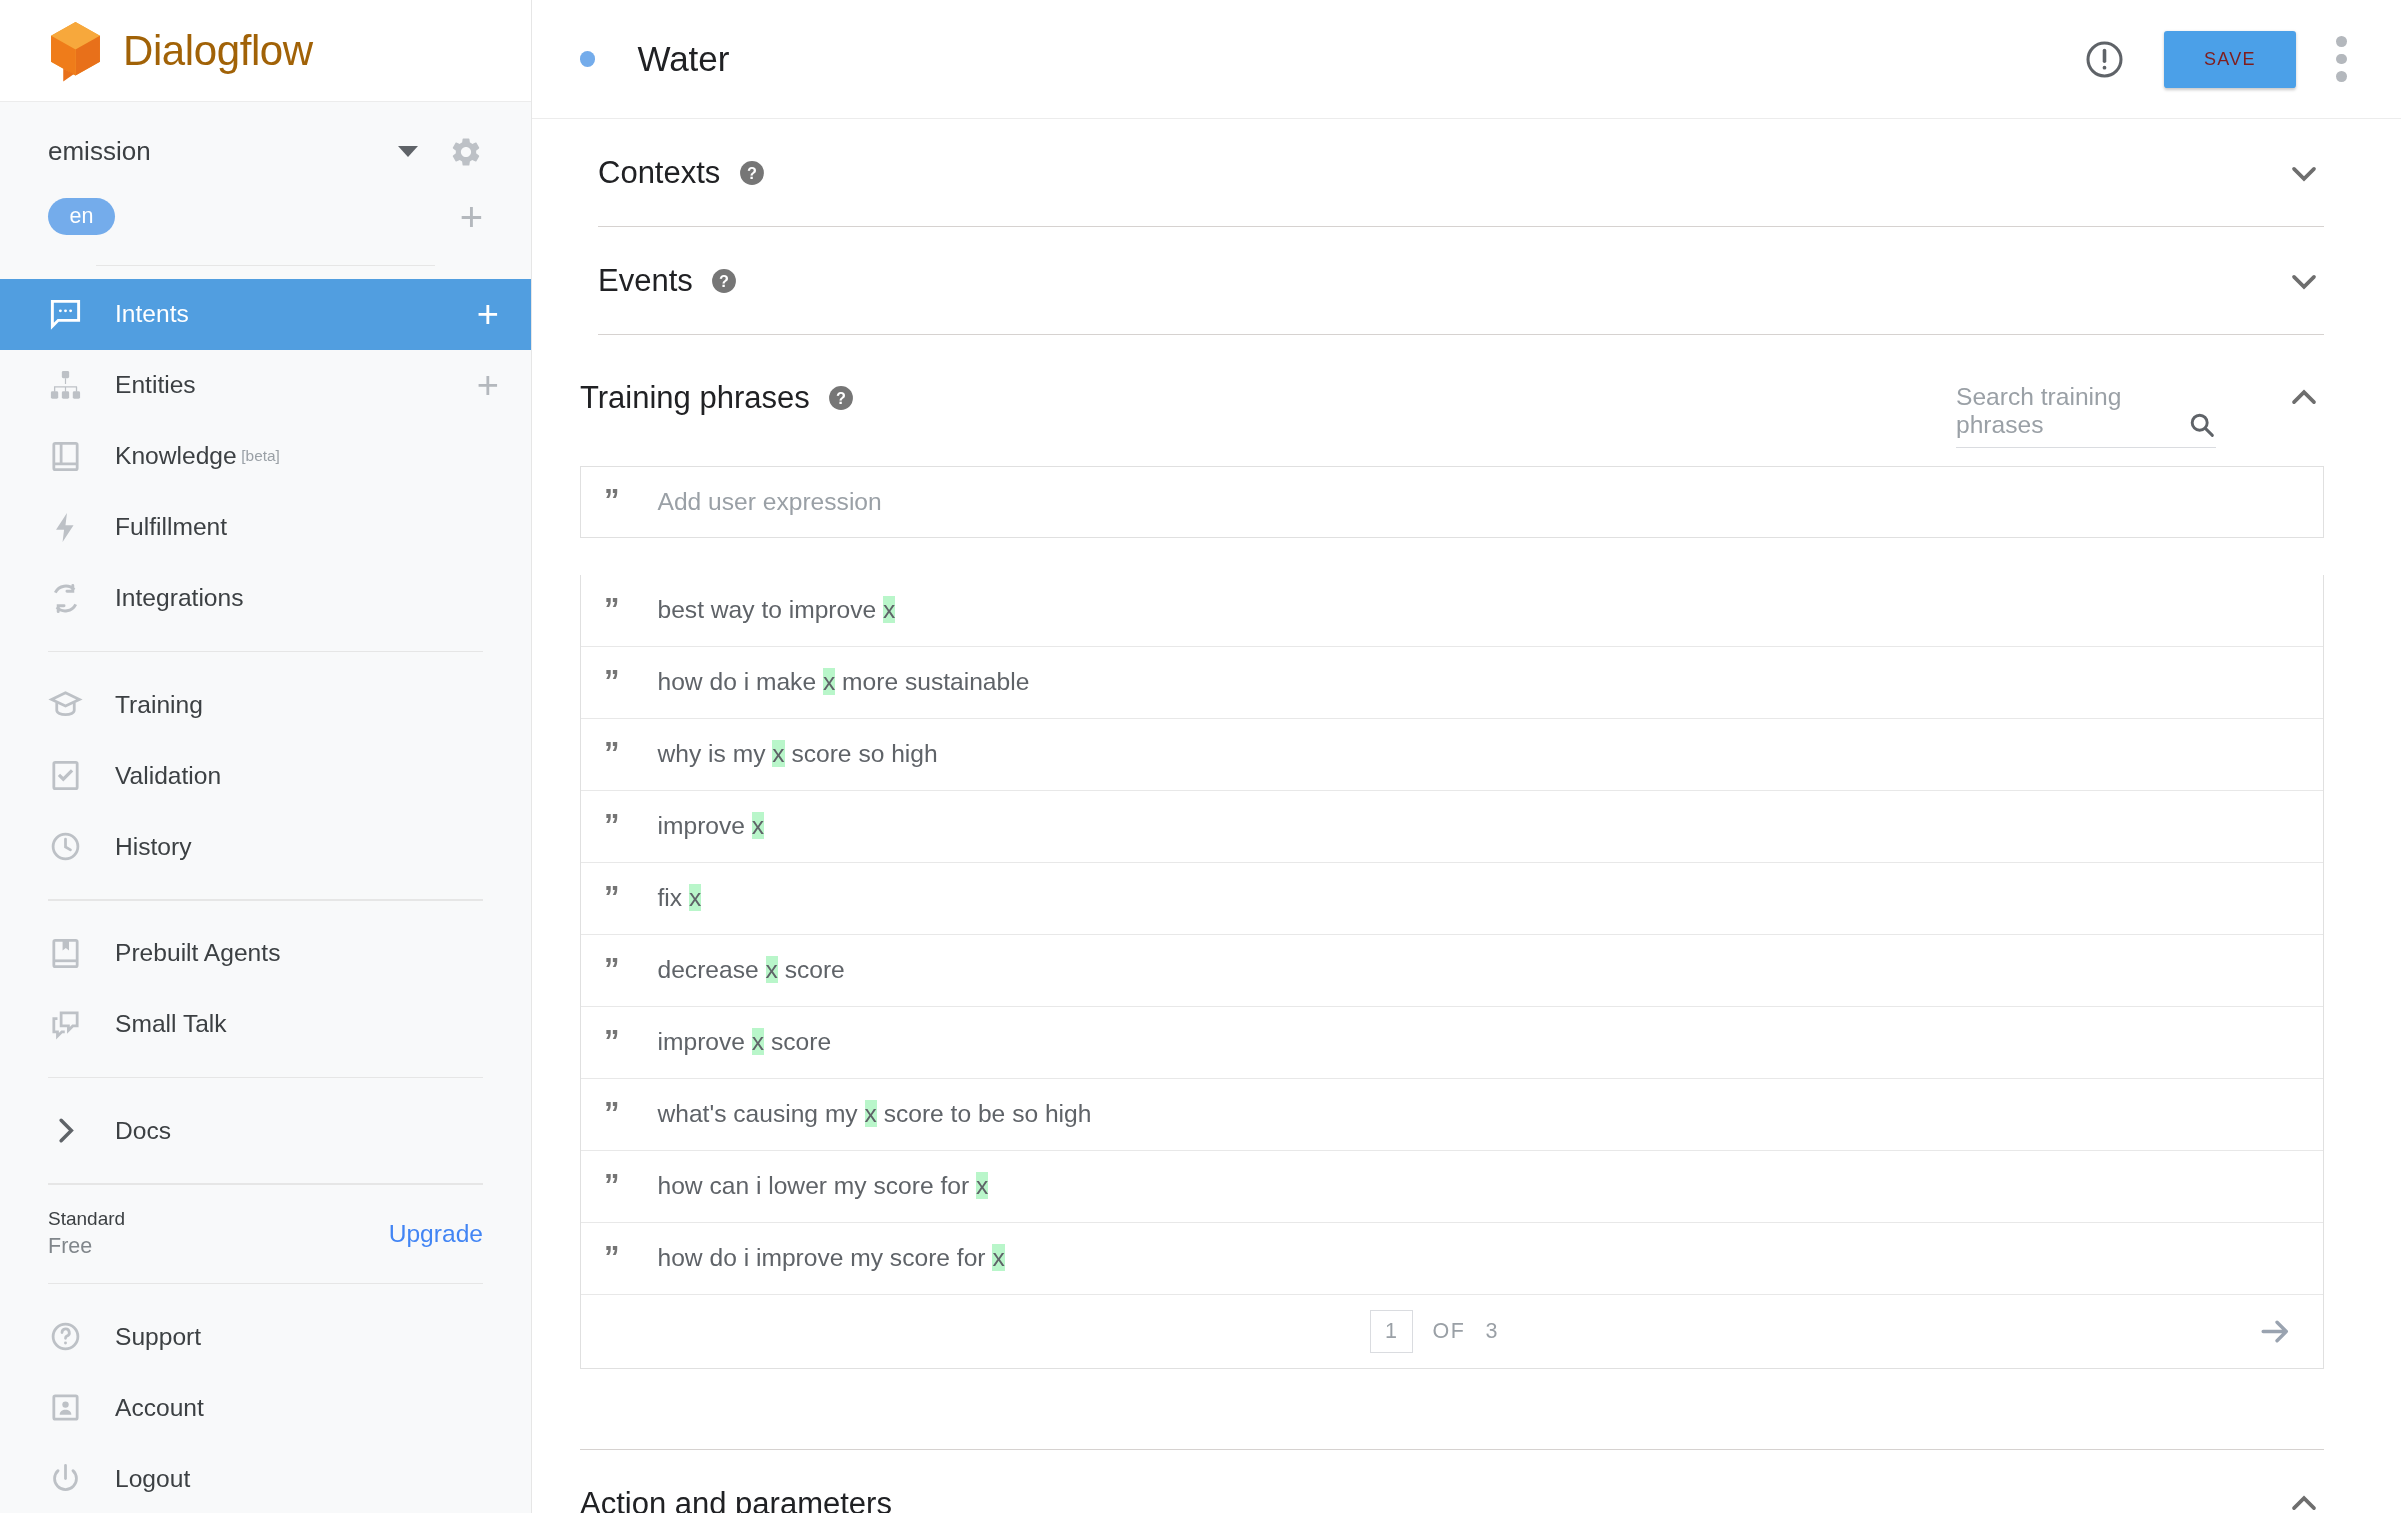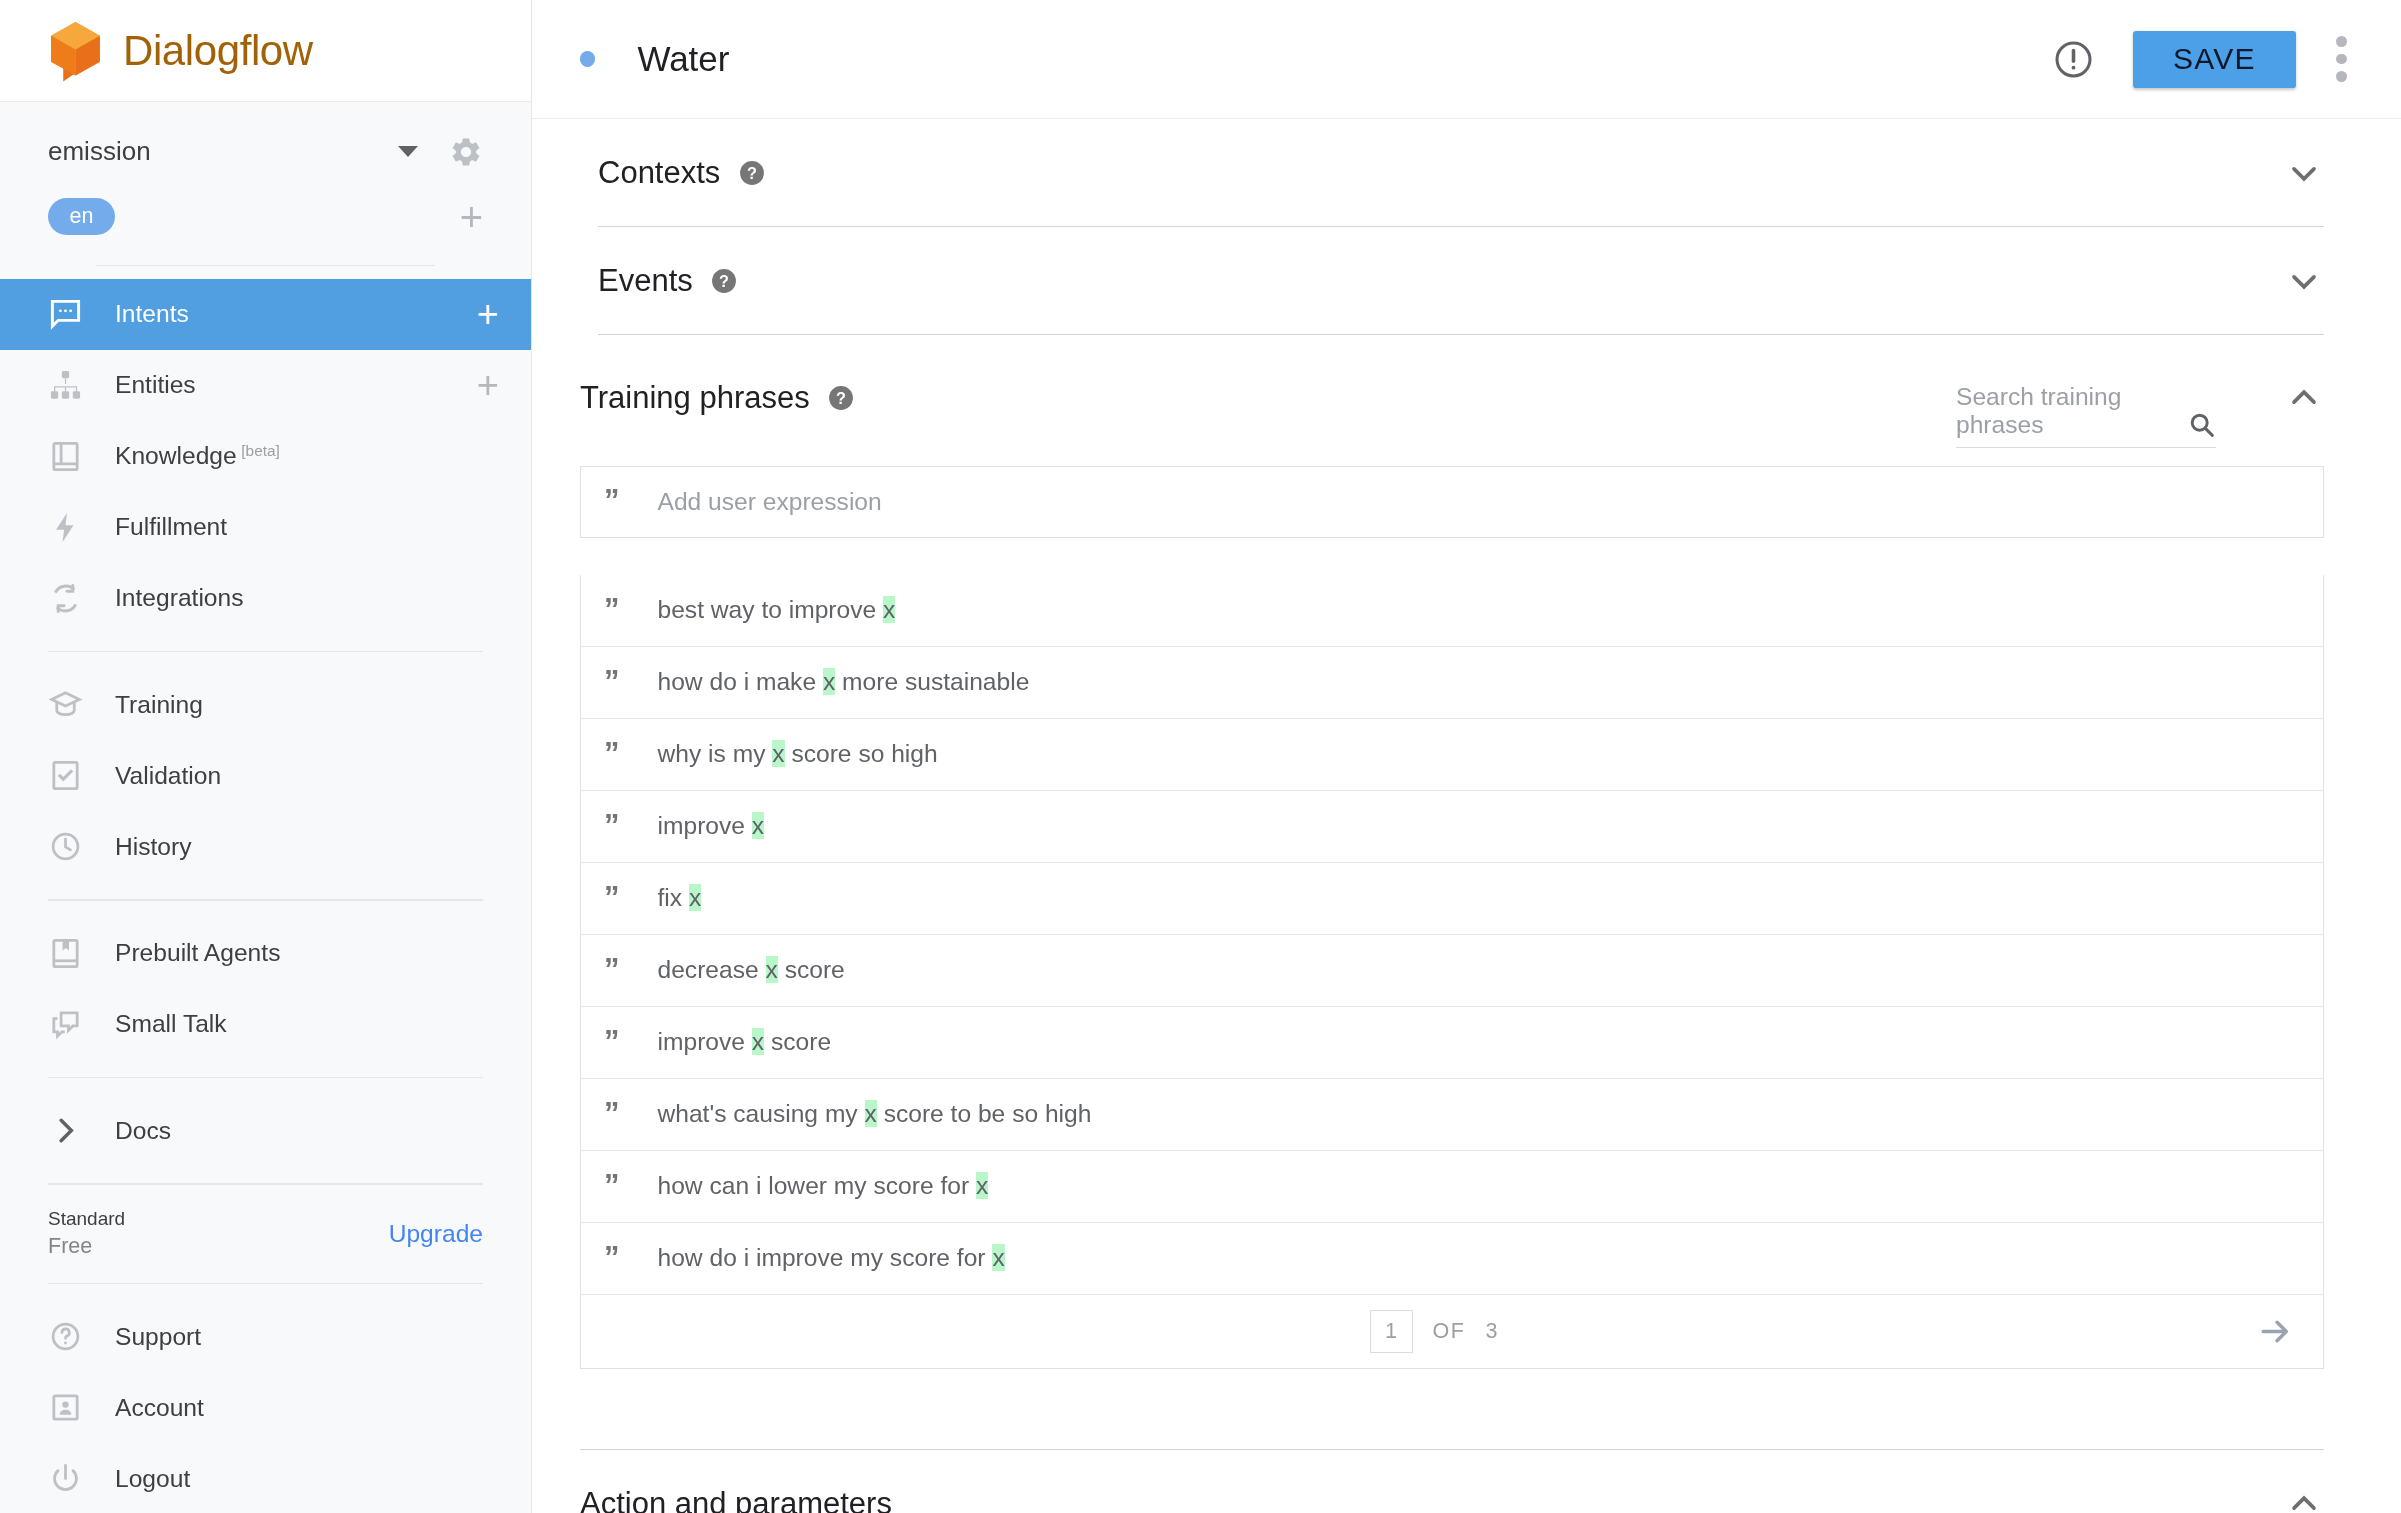--- a/index.html
+++ b/index.html
@@ -50,21 +50,21 @@
   .sb-divider { height: 1.5px; background: #e6e6e6; margin: 17px 48px 0 48px; }
 
   .nav-list { margin-top: 12.3px; }
   .nav-item {
     display: flex; align-items: center;
     height: 71px; padding: 0 32px 0 48px;
     color: #3c4043; font-size: 24.6px;
   }
   .nav-item.active { background: #519ee0; color: #fff; }
   .nav-icon { width: 35px; height: 35px; flex: 0 0 35px; margin-right: 32px; }
-  .nav-label { flex: 1; display: flex; align-items: flex-start; }
+  .nav-label { flex: 1; display: flex; align-items: center; }
   .beta-tag { font-size: 15.4px; color: #9aa0a6; margin-left: 4.6px; vertical-align: super; }
   .nav-item.active .nav-plus { color: #fff; font-size: 38px; font-weight: 400; }
   .nav-plus { color: #b4b8bd; font-size: 38px; font-weight: 300; line-height: 1; }
 
   .group-divider { height: 1.5px; background: #e6e6e6; margin: 17px 48px; }
 
   .docs-item { display:flex; align-items:center; height: 71px; padding: 0 32px 0 48px; font-size: 24.6px; color:#3c4043;}
   .chev-right { width: 35px; height: 35px; flex: 0 0 35px; margin-right: 32px; }
 
   .plan-block { padding: 6.2px 48px 6.2px 48px; display: flex; align-items: center; }
@@ -78,21 +78,21 @@
   .topbar {
     height: 119px; display: flex; align-items: center;
     padding: 0 52px 0 48px;
     border-bottom: 1.5px solid #ececec;
     flex: 0 0 119px;
   }
   .intent-dot { width: 15.4px; height: 15.4px; border-radius: 50%; background: #74aceb; margin-right: 42px; flex:0 0 15.4px;}
   .intent-title { font-size: 35px; color: #202124; flex: 1; }
   .warn-icon { width: 43px; height: 43px; margin-right: 38px; flex: 0 0 43px; }
   .save-btn {
-    background: #4ba0e8; color: #0f172a; font-size: 30px; letter-spacing: 1.2px;
+    background: #4ba0e8; color: #7f1d1d; font-size: 18px; letter-spacing: 1.2px;
     border: none; border-radius: 3.1px; padding: 0 40px; height: 57px;
     box-shadow: 0 1.5px 3.1px rgba(0,0,0,0.22);
   }
   .kebab { width: 15.4px; margin-left: 38px; display: flex; flex-direction: column; align-items:center; gap: 7px; flex:0 0 15.4px;}
   .kebab i { width: 10.8px; height: 10.8px; border-radius: 50%; background: #b4b8bd; display:block;}
 
   .content { flex: 1; overflow: hidden; padding: 0 77px 0 48px; }
 
   .section-row {
     height: 108px; display: flex; align-items: center;

